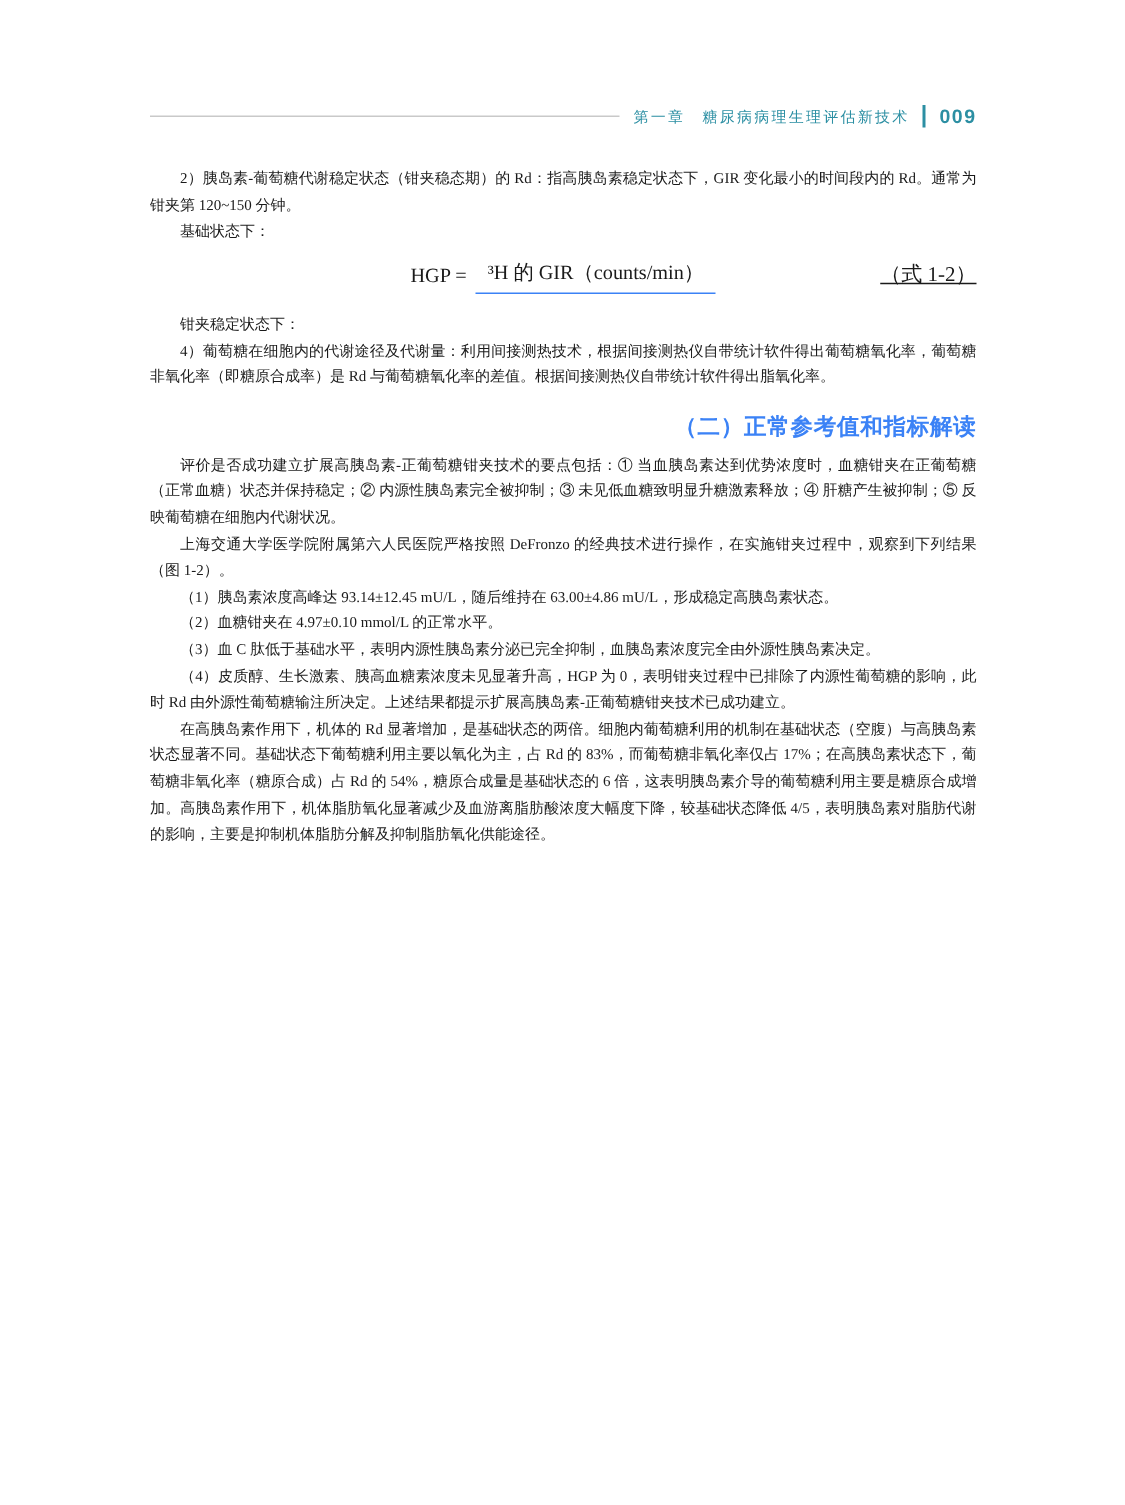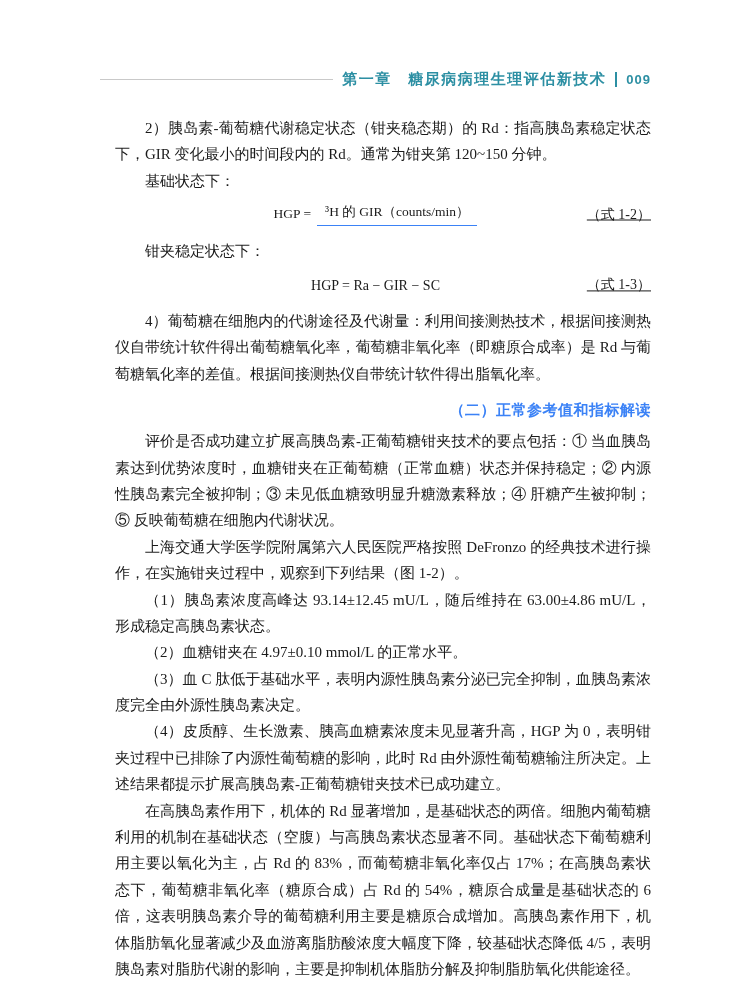--- a/index.html
+++ b/index.html
@@ -12,31 +12,31 @@
     overflow:hidden;
   }
   
   .running-head {
     display:flex; align-items:center; gap:9px;
     margin-bottom:26px;
   }
   .head-rule { flex:1; height:1px; background:#c9c9c9; }
   .head-title {
     font-family:"Liberation Sans","DejaVu Sans",sans-serif;
-    font-size:15px; color:#2c8fa3; letter-spacing:1.5px; white-space:nowrap;font-weight:bold;
+    font-size:10px; color:#2c8fa3; letter-spacing:1.5px; white-space:nowrap;
   }
   .head-sep { width:2px; height:15px; background:#2c8fa3; }
   .head-page {
     font-family:"Liberation Sans","DejaVu Sans",sans-serif;
     font-size:13px; font-weight:bold; color:#2c8fa3; letter-spacing:1px;
   }
   
   .body-text { width:100%; }
   .body-text p {
-    font-size:15px; line-height:1.76; text-indent:2em; text-align:justify;margin-left:15px;
+    font-size:10px; line-height:1.76; text-indent:2em; text-align:justify;
   }
   .section-heading {
     font-family:Liberation Mono, monospace;
     font-size:15px; font-weight:bold; color:#3b82f6;
     text-indent:2em; margin:14px 0 8px 0; letter-spacing:0.5px;text-align:right;
   }
   
   .formula-row {
     position:relative; display:flex; justify-content:center; align-items:center;
     margin:8px 0 12px 0; font-size:13.5px; line-height:1.5;
@@ -70,24 +70,20 @@
     <div class="formula-row">
       <span class="eq-lhs">HGP =</span>
       <span class="frac">
         <span class="num">³H 的 GIR（counts/min）</span>
       </span>
       <span class="eq-tag">（式 1-2）</span>
     </div>
 
     <p>钳夹稳定状态下：</p>
 
-    <div class="formula-simple">
-      <span>HGP = Ra − GIR − SC</span>
-      <span class="eq-tag">（式 1-3）</span>
-    </div>
 
     <p>4）葡萄糖在细胞内的代谢途径及代谢量：利用间接测热技术，根据间接测热仪自带统计软件得出葡萄糖氧化率，葡萄糖非氧化率（即糖原合成率）是 Rd 与葡萄糖氧化率的差值。根据间接测热仪自带统计软件得出脂氧化率。</p>
 
     <h3 class="section-heading">（二）正常参考值和指标解读</h3>
 
     <p>评价是否成功建立扩展高胰岛素-正葡萄糖钳夹技术的要点包括：① 当血胰岛素达到优势浓度时，血糖钳夹在正葡萄糖（正常血糖）状态并保持稳定；② 内源性胰岛素完全被抑制；③ 未见低血糖致明显升糖激素释放；④ 肝糖产生被抑制；⑤ 反映葡萄糖在细胞内代谢状况。</p>
 
     <p>上海交通大学医学院附属第六人民医院严格按照 DeFronzo 的经典技术进行操作，在实施钳夹过程中，观察到下列结果（图 1-2）。</p>
 
     <p>（1）胰岛素浓度高峰达 93.14±12.45 mU/L，随后维持在 63.00±4.86 mU/L，形成稳定高胰岛素状态。</p>

